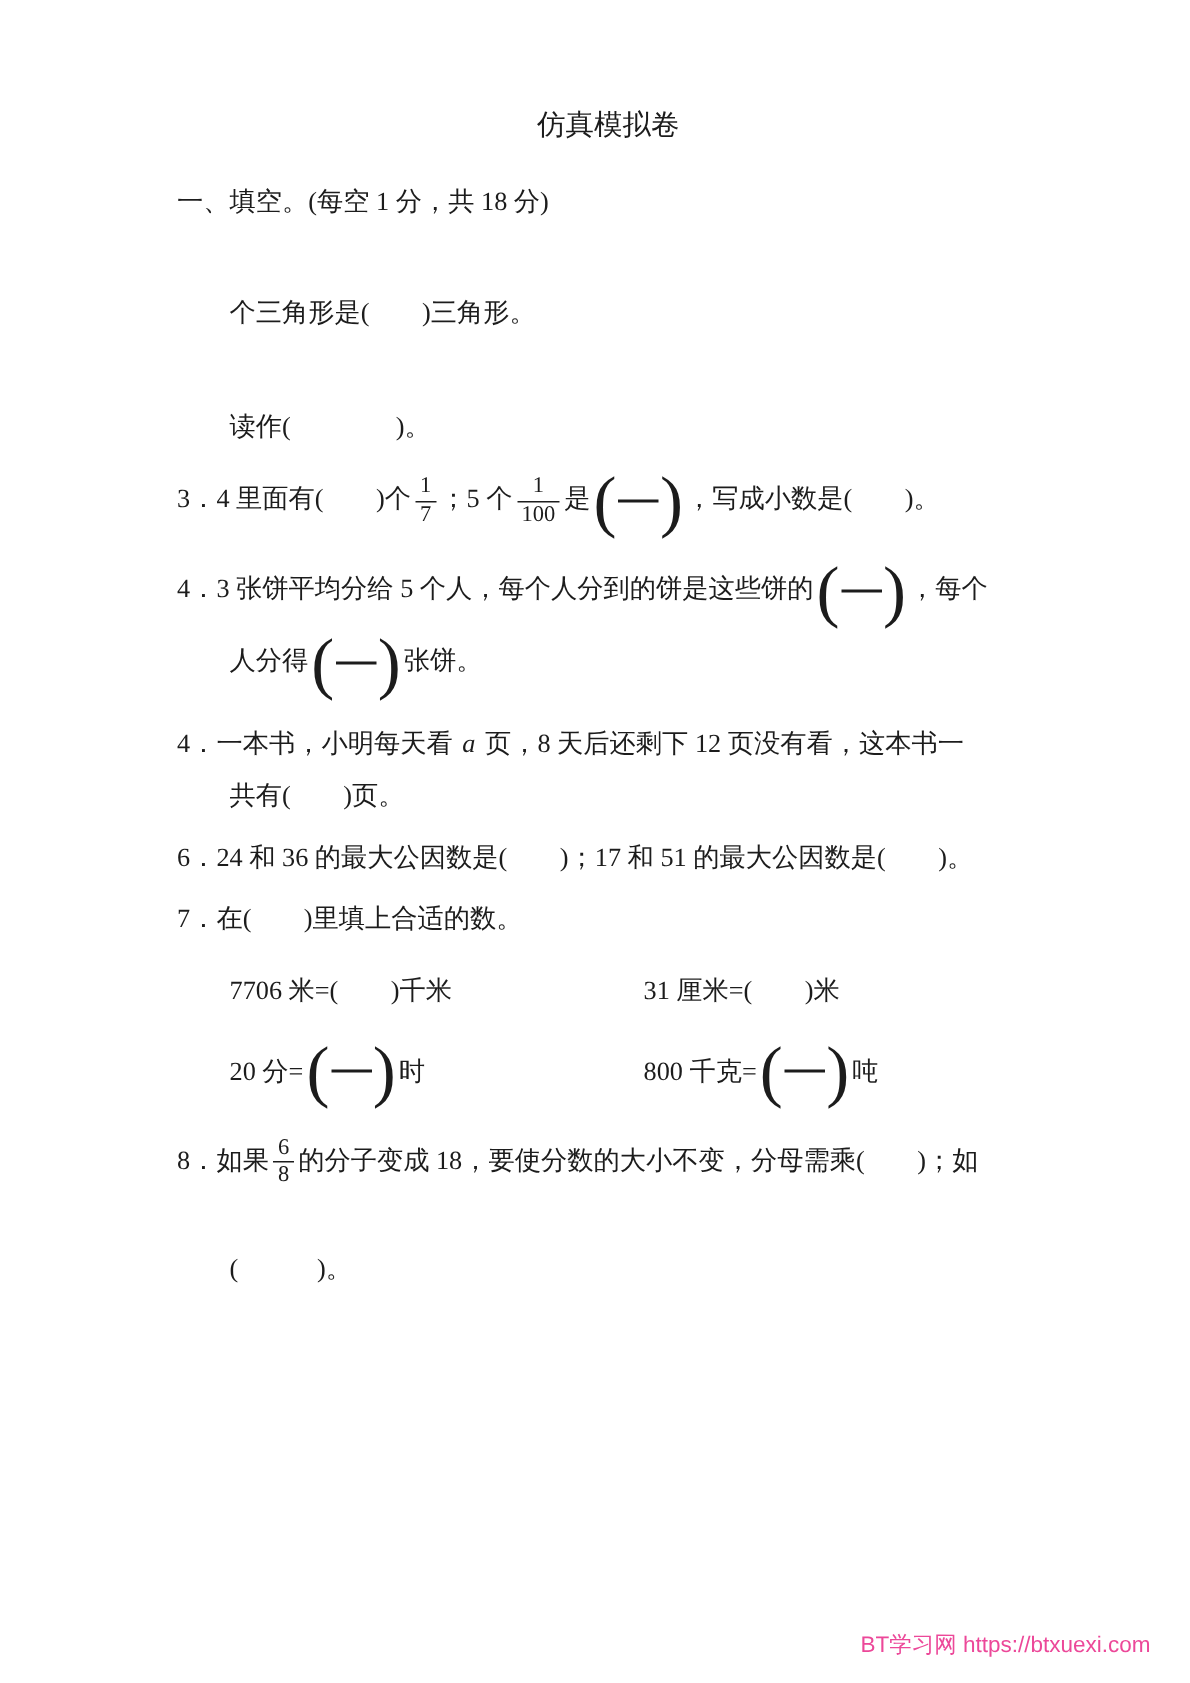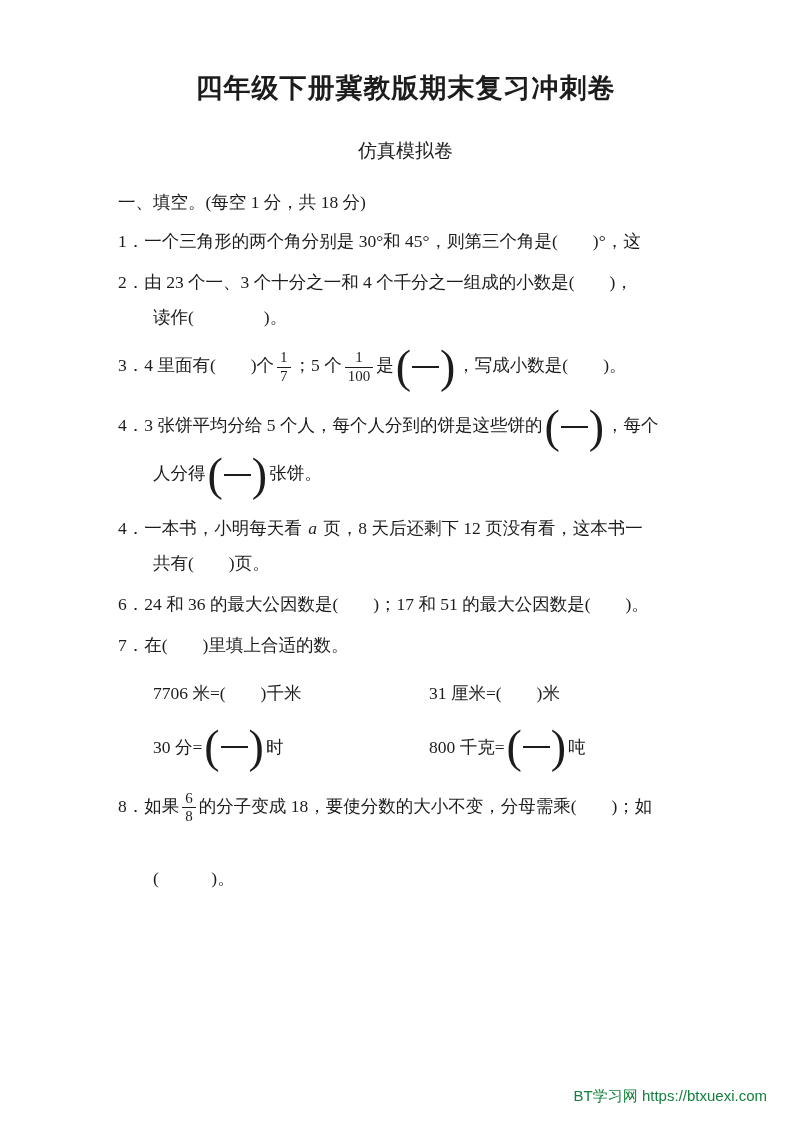--- a/index.html
+++ b/index.html
@@ -59,39 +59,39 @@
   .var { font-style:italic; font-family:"Liberation Serif",serif; padding:0 2px; }
 
   .q7rows { margin-left:2em; font-size:17.5px; }
   .q7row { display:flex; align-items:center; margin:18px 0; white-space:nowrap; }
   .q7col { width:276px; display:inline-flex; align-items:center; }
   .q7cell { display:inline-flex; align-items:center; }
 
   .footer {
     position:absolute; right:26px; bottom:16px;
     font-family:"Liberation Sans","DejaVu Sans",sans-serif;
-    font-size:15px; color:#15803d;
+    font-size:15px; color:#ec4899;
   }
 </style>
 </head>
 <body>
 
 <div class="paper">
 
-  <h1 class="title">四年级下册冀教版期末复习冲刺卷</h1>
   <h2 class="subtitle">仿真模拟卷</h2>
 
   <div class="section">一、填空。(每空 1 分，共 18 分)</div>
 
   <div class="q">
-    <span>1．一个三角形的两个角分别是 30°和 45°，则第三个角是(　　)°，这</span><br>
+    <br>
+    <span>个三角形是(　　)三角形。</span>
   </div>
 
   <div class="q">
-    <span>2．由 23 个一、3 个十分之一和 4 个千分之一组成的小数是(　　)，</span><br>
+    <br>
     <span>读作(　　　　)。</span>
   </div>
 
   <div class="q tall">
     <span>3．4 里面有(　　)个</span><span class="frac">
         <span class="num">1</span>
         <span class="den">7</span>
       </span><span>；5 个</span><span class="frac">
         <span class="num">1</span>
         <span class="den">100</span>
@@ -128,21 +128,21 @@
     <span>7．在(　　)里填上合适的数。</span>
   </div>
 
   <div class="q7rows">
     <div class="q7row">
       <span class="q7col">7706 米=(　　)千米</span>
       <span class="q7cell">31 厘米=(　　)米</span>
     </div>
     <div class="q7row">
       <span class="q7col">
-          <span>30 分=</span>
+          <span>20 分=</span>
           <span class="bigfrac">
             <span class="bp">(</span>
             <span class="bar"></span>
             <span class="bp">)</span>
           </span>
           <span>时</span>
         </span>
       <span class="q7cell">
           <span>800 千克=</span>
           <span class="bigfrac">

